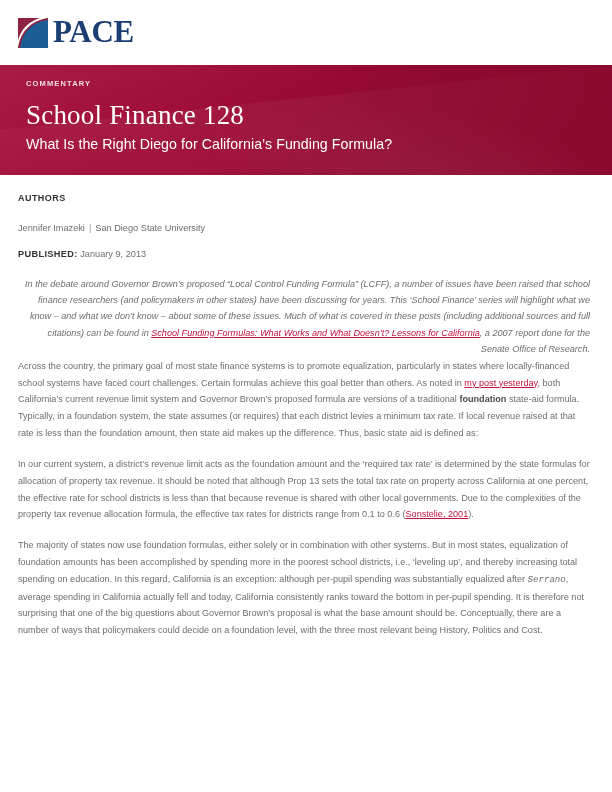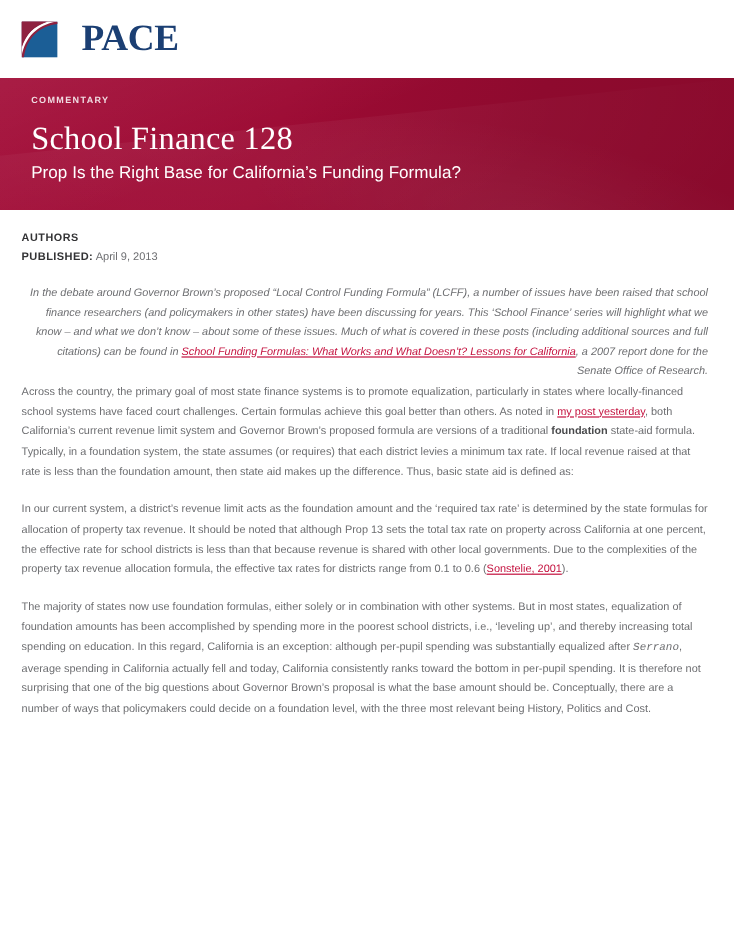--- a/index.html
+++ b/index.html
@@ -21,21 +21,21 @@
     height: 65px;
     background: #ffffff;
     display: flex;
     align-items: center;
     padding-left: 18px;
     box-sizing: border-box;
   }
   .logo-wrap {
     display: flex;
     align-items: center;
-    gap: 20px;
+    gap: 5px;
   }
   .logo-mark {
     width: 30px;
     height: 30px;
     display: block;
   }
   .logo-word {
     font-family: "Liberation Serif", "DejaVu Serif", serif;
     font-weight: bold;
     font-size: 31px;
@@ -110,21 +110,21 @@
   .content {
     padding: 18px 22px 0 18px;
     box-sizing: border-box;
   }
   .meta-label {
     font-size: 9px;
     font-weight: bold;
     color: #333335;
     letter-spacing: 0.45px;
     text-transform: uppercase;
-    margin-bottom: 6px;
+    margin-bottom: 20px;
   }
   .meta-line {
     font-size: 9.2px;
     color: #6d6e71;
     margin-bottom: 16px;
   }
   .meta-sep {
     padding: 0 4px;
     color: #9a9b9e;
   }
@@ -194,30 +194,33 @@
     </svg>
     <span class="logo-word">PACE</span>
   </div>
 </div>
 
 <div class="header-band">
   <div class="band-swoosh"></div>
   <div class="band-swoosh2"></div>
   <div class="eyebrow">COMMENTARY</div>
   <div class="band-title">School Finance 128</div>
-  <div class="band-subtitle">Prop Is the Right Base for California’s Funding Formula?</div>
+  <div class="band-subtitle">What Is the Right Diego for California’s Funding Formula?</div>
 </div>
 
 <div class="content">
 
   <div class="meta-label">AUTHORS</div>
+  <div class="meta-line">
+    <span>Jennifer Imazeki</span><span class="meta-sep">|</span><span>San Diego State University</span>
+  </div>
 
   <div class="published">
     <b>PUBLISHED:</b>
-    <span>April 9, 2013</span>
+    <span>January 9, 2013</span>
   </div>
 
   <div class="abstract">
     <span>In the debate around Governor Brown’s proposed “Local Control Funding Formula” (LCFF), a number of issues have been raised that school finance researchers (and policymakers in other states) have been discussing for years. This ‘School Finance’ series will highlight what we know – and what we don’t know – about some of these issues. Much of what is covered in these posts (including additional sources and full citations) can be found in </span><a class="lnk" href="#">School Funding Formulas: What Works and What Doesn’t? Lessons for California</a><span>, a 2007 report done for the Senate Office of Research.</span>
   </div>
 
   <p class="body">
     <span>Across the country, the primary goal of most state finance systems is to promote equalization, particularly in states where locally-financed school systems have faced court challenges. Certain formulas achieve this goal better than others. As noted in </span><a class="lnk" href="#">my post yesterday</a><span>, both California’s current revenue limit system and Governor Brown’s proposed formula are versions of a traditional </span><span class="bold">foundation</span><span> state-aid formula. Typically, in a foundation system, the state assumes (or requires) that each district levies a minimum tax rate. If local revenue raised at that rate is less than the foundation amount, then state aid makes up the difference. Thus, basic state aid is defined as:</span>
   </p>
 

